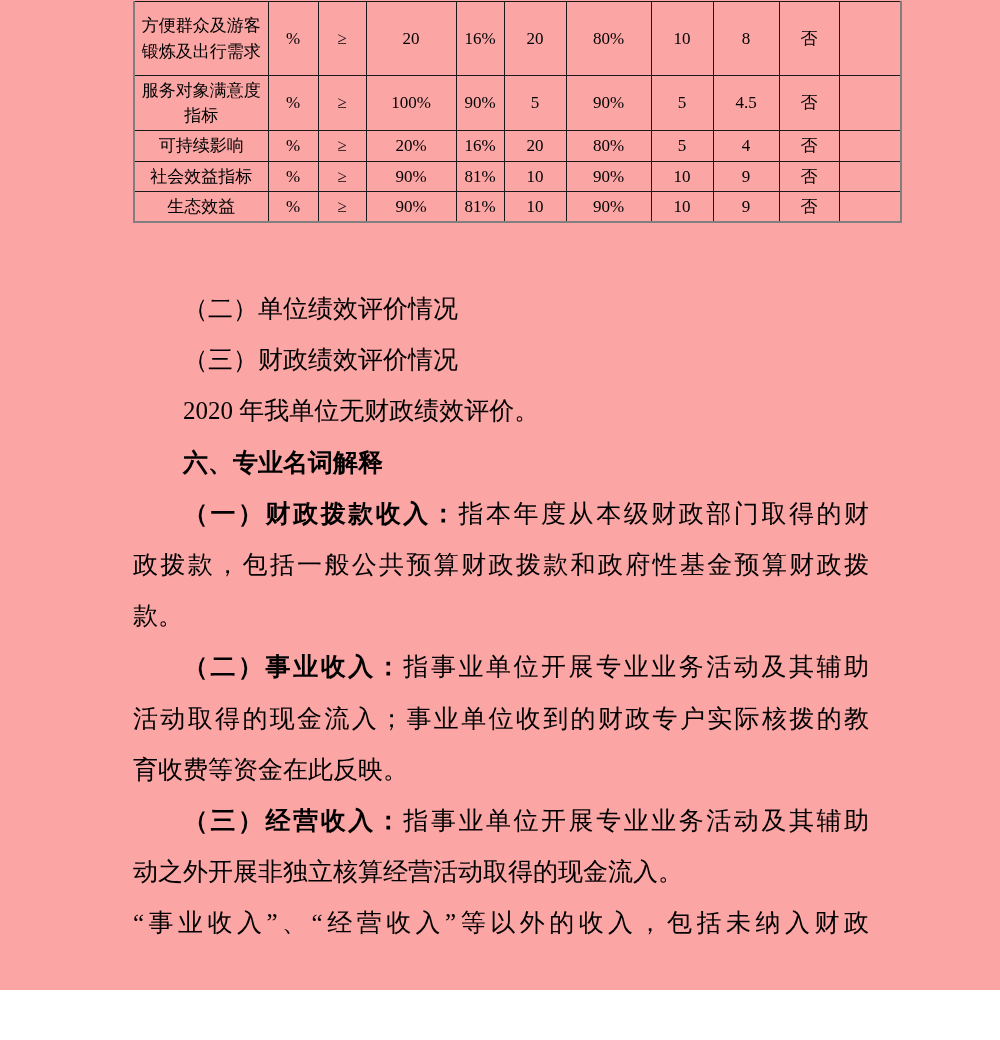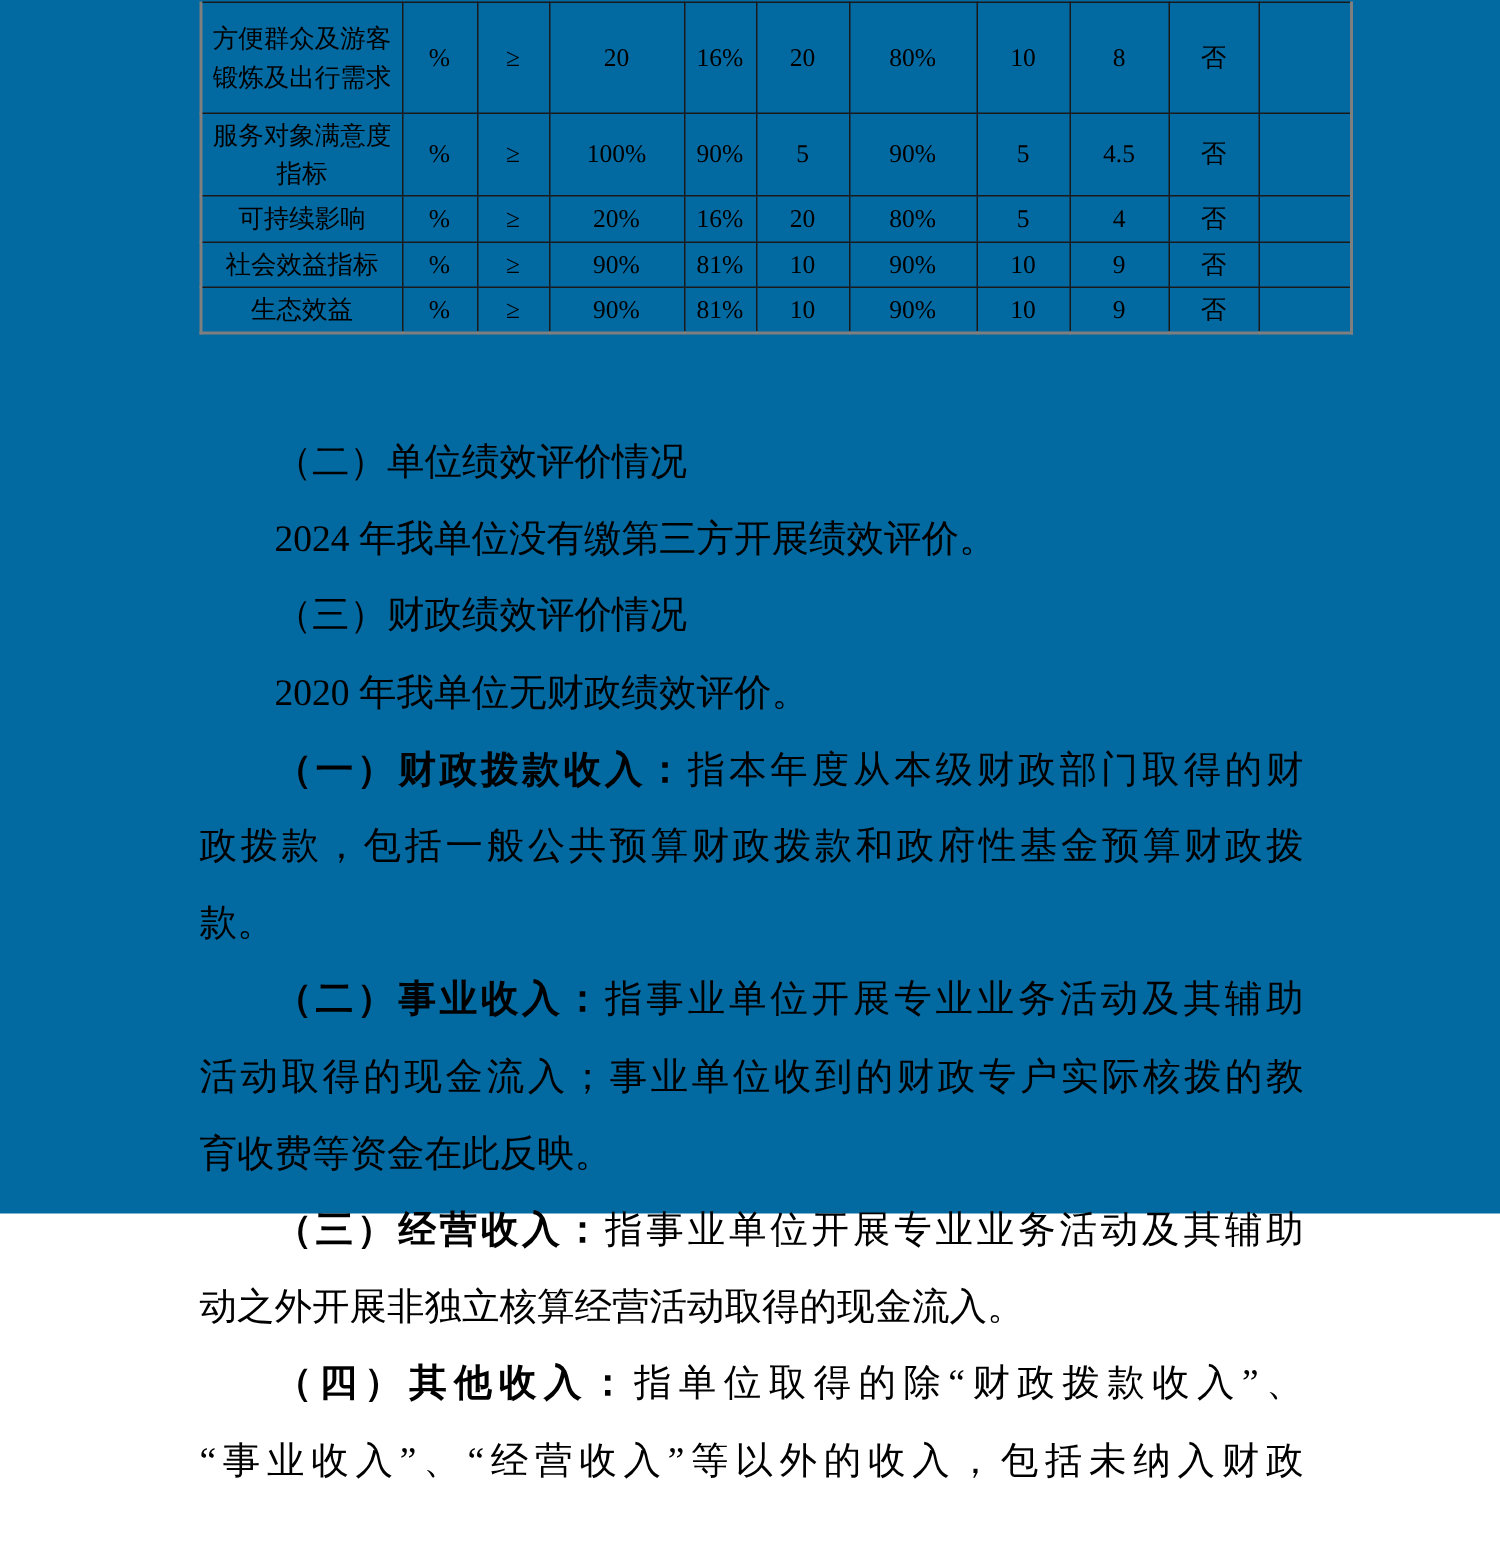--- a/index.html
+++ b/index.html
@@ -3,21 +3,21 @@
 <meta charset="utf-8">
 <style>
   html, body { margin: 0; padding: 0; }
   body {
     width: 1000px; height: 1040px;
     background: #ffffff;
     color: #000000;
     font-family: "Liberation Serif", "DejaVu Serif", serif;
     overflow: hidden;
   }
-  .page { position: relative; width: 1000px; height: 809px; background: #0369a1; }
+  .page { position: relative; width: 1000px; height: 990px; background: #fca5a5; }
 
   
   table.perf {
     position: absolute; left: 133px; top: 1px;
     width: 767px;
     border-collapse: collapse; table-layout: fixed;
     font-size: 17px;
     border: 2px solid #7f7f7f;
     border-top: 1px solid #9b9b9b;
   }
@@ -133,32 +133,31 @@
         <td>10</td>
         <td>9</td>
         <td>否</td>
         <td></td>
       </tr>
     </tbody>
   </table>
 
   <div class="bodytext">
     <div class="line indent">（二）单位绩效评价情况</div>
-    <div class="line indent">2024 年我单位没有缴第三方开展绩效评价。</div>
     <div class="line indent">（三）财政绩效评价情况</div>
     <div class="line indent">2020 年我单位无财政绩效评价。</div>
+    <div class="line indent h6">六、专业名词解释</div>
 
     <div class="line indent j"><span class="term-label">（一）财政拨款收入：</span><span>指本年度从本级财政部门取得的财</span></div>
     <div class="line j">政拨款，包括一般公共预算财政拨款和政府性基金预算财政拨</div>
     <div class="line">款。</div>
 
     <div class="line indent j"><span class="term-label">（二）事业收入：</span><span>指事业单位开展专业业务活动及其辅助</span></div>
     <div class="line j">活动取得的现金流入；事业单位收到的财政专户实际核拨的教</div>
     <div class="line">育收费等资金在此反映。</div>
 
     <div class="line indent j"><span class="term-label">（三）经营收入：</span><span>指事业单位开展专业业务活动及其辅助</span></div>
     <div class="line">动之外开展非独立核算经营活动取得的现金流入。</div>
 
-    <div class="line indent j"><span class="term-label">（四）其他收入：</span><span>指单位取得的除“财政拨款收入”、</span></div>
     <div class="line j">“事业收入”、“经营收入”等以外的收入，包括未纳入财政</div>
   </div>
 
 </div>
 
 </body></html>

